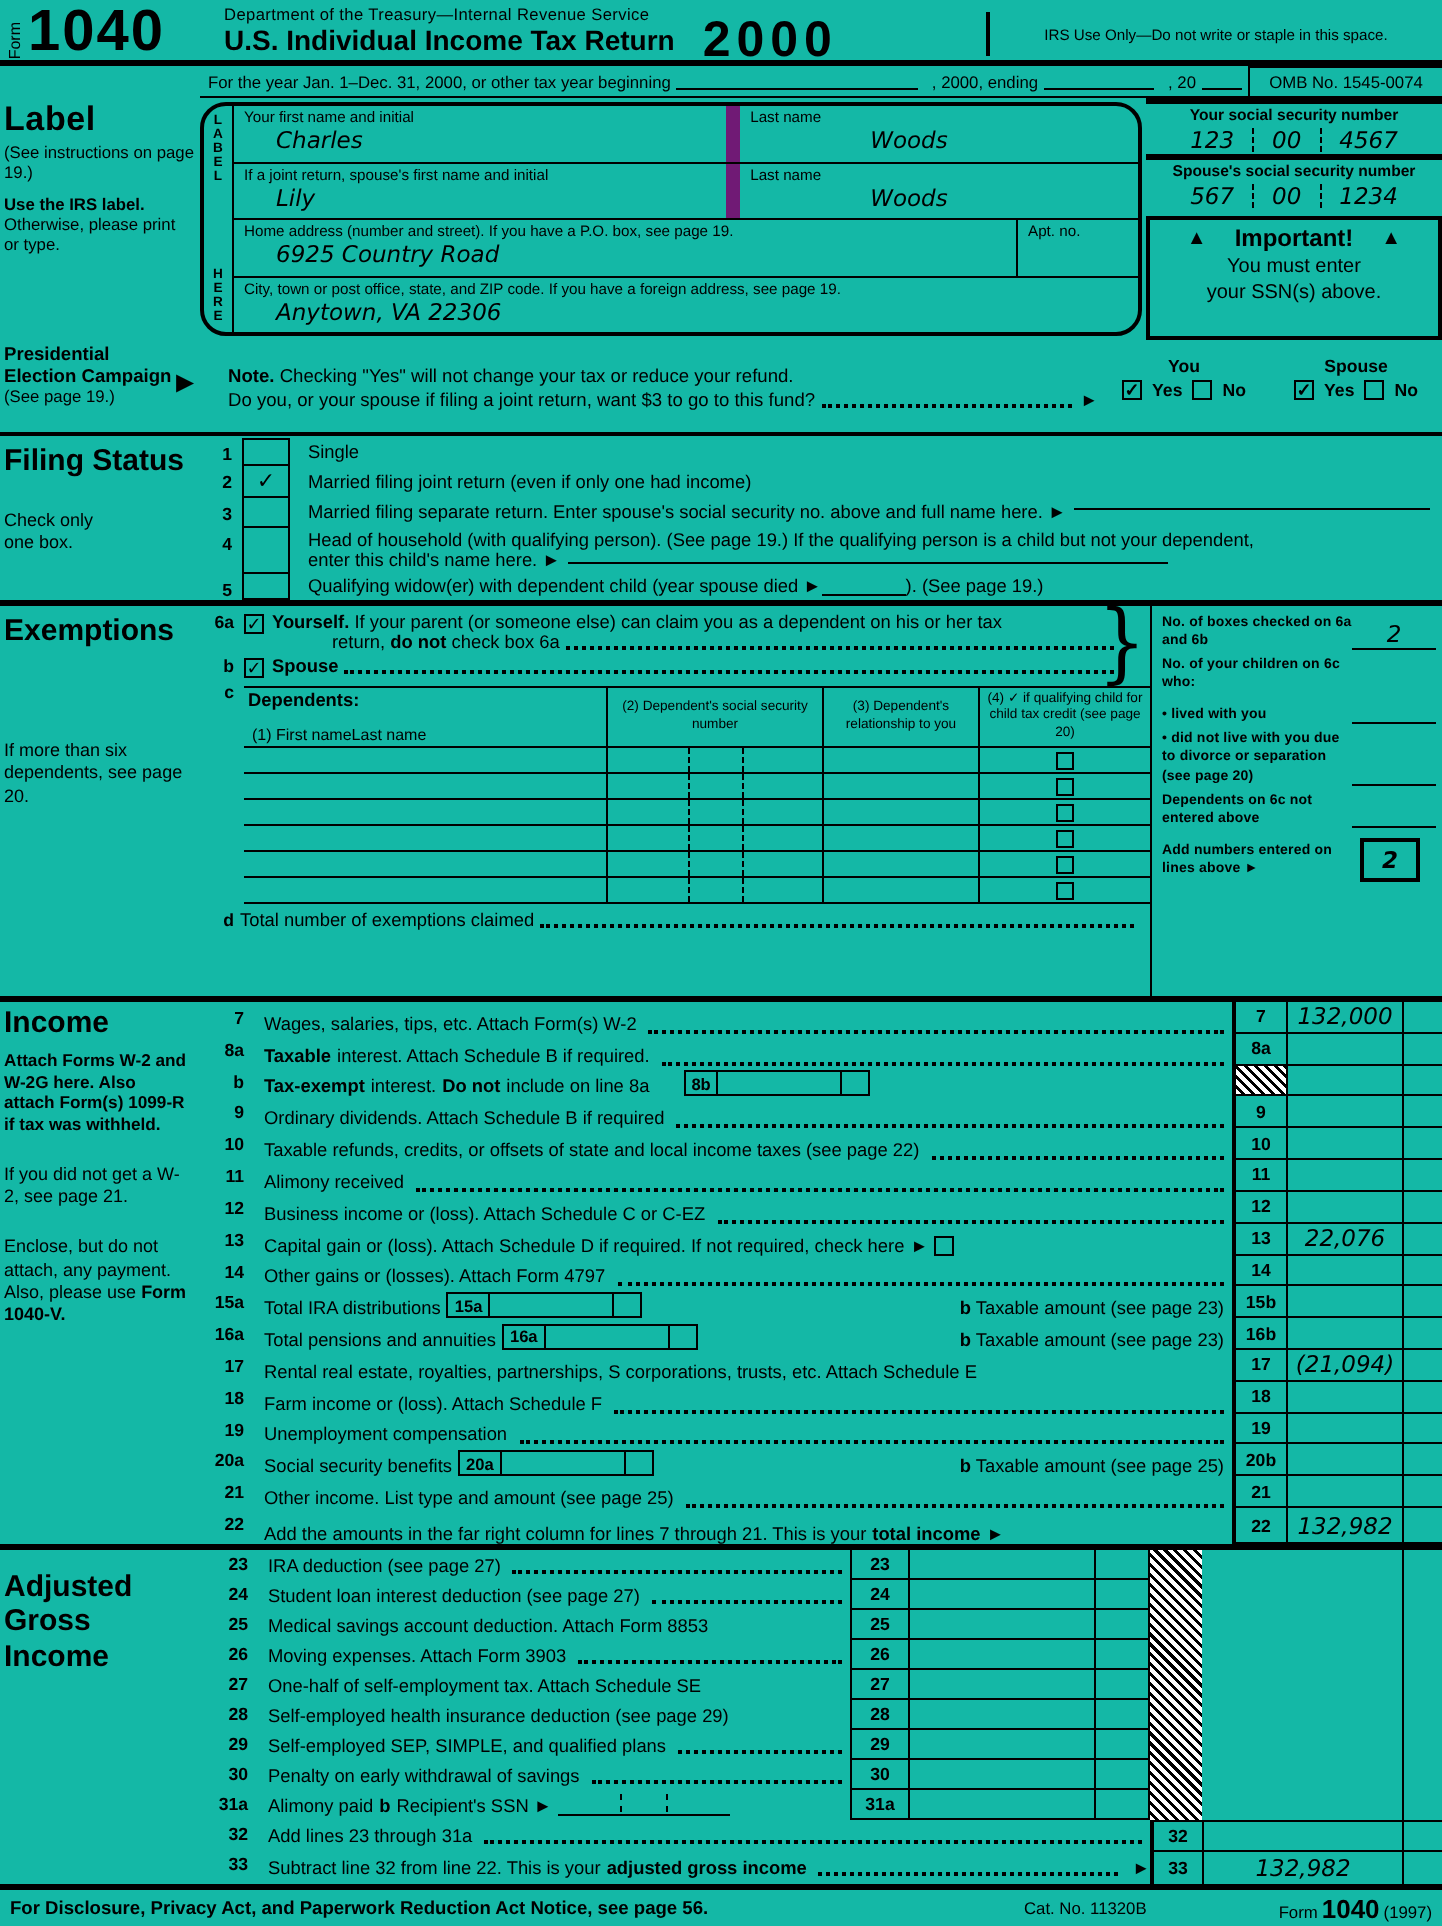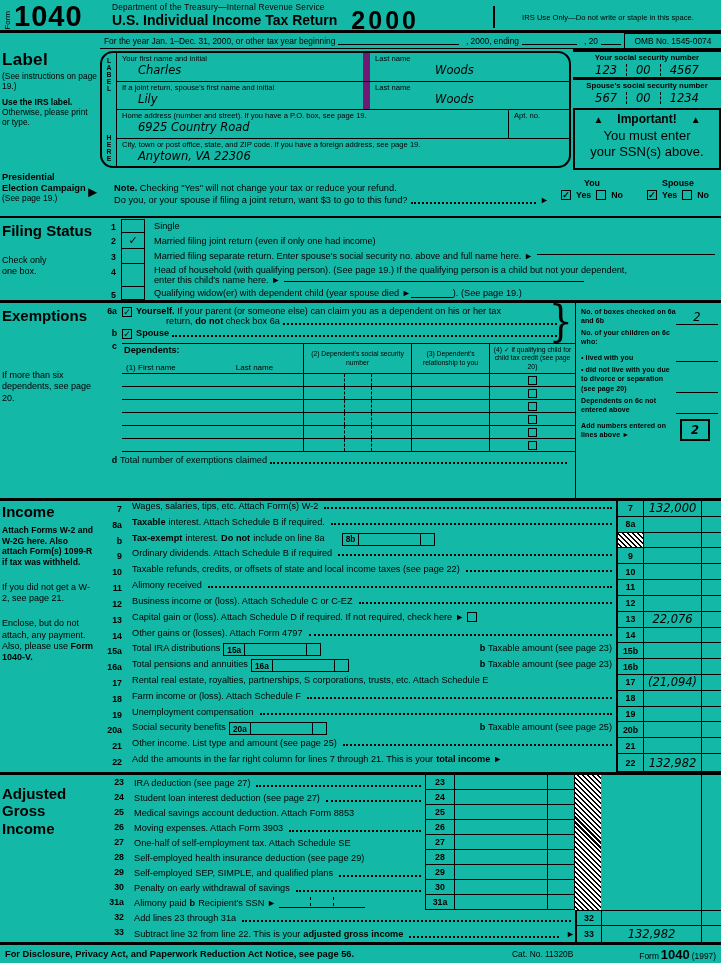--- a/index.html
+++ b/index.html
@@ -39,21 +39,21 @@
 .fv{margin-left:16px}
 .c55{width:56%;border-right:7px solid #701a75}.c45{width:44%}
 .cflex{flex:1;border-right:1px solid #000}.capt{width:60px}
 .ssncol{width:148px;display:flex;flex-direction:column}
 .ssn-lab{border-top:3px solid #000;font-weight:bold;font-size:7.8px;text-align:center;padding:1px 0 0 0}
 .ssn-val{display:flex;justify-content:center;align-items:center;flex:0 0 15px}
 .ssn-sep{height:12px;border-left:1.5px dashed #000;margin:0 9px}
 .imp{border:2.5px solid #000;margin-top:3px;flex:1;text-align:center;padding-top:2px}
 .imp-title{font-weight:bold;font-size:12px;display:flex;justify-content:center;gap:14px;align-items:center}
 .tri{font-size:10px}
-.imp-note{font-size:13px;line-height:1.25;margin-top:2px}
+.imp-note{font-size:10px;line-height:1.25;margin-top:2px}
 
 .pres{display:flex;height:48px;border-bottom:2.5px solid #000}
 .pres-g{width:100px;position:relative;padding:2px 0 0 2px}
 .pres-t{font-weight:bold;font-size:9.3px;line-height:1.2}
 .bigarrow{position:absolute;right:0px;top:13px;font-size:15px}
 .pres-mid{flex:1;padding:13px 0 0 14px;font-size:9.3px}
 .pq{display:flex;align-items:center;margin-top:2px}
 .pres-right{width:172px;padding-top:8px;font-size:8.8px}
 .pr-heads{display:flex;text-align:center;font-weight:bold}
 .pr-heads span{flex:1}
@@ -86,41 +86,41 @@
 .brace{position:absolute;right:2px;top:-4px;font-size:38px;font-weight:100;font-family:"DejaVu Serif",serif;transform:scaleY(1.15)}
 .dep-table{margin-left:22px;margin-top:2px;display:flex;flex-direction:column;border-top:1px solid #000}
 .dh,.dep-row{display:flex;align-items:stretch}
 .dh{height:30px;border-bottom:1.5px solid #000}
 .dc1{flex:1;min-width:0}
 .dc2{width:108px;border-left:1.5px solid #000}
 .dc3{width:78px;border-left:1.5px solid #000}
 .dc4{width:86px;border-left:1.5px solid #000}
 .dhead{font-size:6.8px;text-align:center;display:flex;align-items:center;justify-content:center;padding:0 2px;line-height:1.2;height:100%}
 .dh .dc1{display:flex;flex-direction:column;justify-content:space-between;padding:1px 2px}
-.d1names{display:flex;gap:60px;font-size:8px;padding-left:2px}
+.d1names{display:flex;font-size:8px;padding-left:2px}
 .dep-row{height:13px;border-bottom:1px solid #000}
 .dep-row .dc2{display:flex;justify-content:center}
 .dsep{border-left:1.5px dashed #000;height:100%;margin:0 13px}
 .dep-row .dc4{display:flex;align-items:center;justify-content:center}
 .dep-row .cb{width:9px;height:9px}
 .ex-margin{width:146px;border-left:1.5px solid #000;padding:1px 3px 2px 5px;display:flex;flex-direction:column;font-size:7px;font-weight:bold}
 .mrow{display:flex;align-items:flex-end;margin-top:3px}
 .mlab{width:95px;line-height:1.3;letter-spacing:.1px}
 .mval{flex:1;text-align:center;border-bottom:1.5px solid #000;font-weight:normal;min-height:13px;display:flex;align-items:flex-end;justify-content:center}
 .m6{display:flex;align-items:center;margin-top:5px}
 .m6box{width:30px;height:22px;border:2.5px solid #000;display:flex;align-items:center;justify-content:center;margin-left:4px}
 
 .incsec{display:flex;height:274px;border-bottom:3px solid #000}
 .inc-g{width:98px;padding:2px 4px 0 2px}
 .g-bold{font-weight:bold;font-size:8.6px;line-height:1.25;margin-top:5px}
 .g-note{font-size:9px;line-height:1.25;margin-top:14px}
 .inc-mid{flex:1;display:flex;flex-direction:column;min-width:0}
 .irow{display:flex;align-items:stretch;flex:1;min-width:0}
 .ln{width:26px;text-align:right;font-weight:bold;font-size:8.8px;padding:3px 2px 0 0;flex:none}
-.desc{flex:1;display:flex;align-items:flex-start;padding-left:8px;font-size:9.2px;gap:3px;min-width:0}
+.desc{flex:1;display:flex;align-items:flex-end;padding-left:8px;font-size:9.2px;gap:3px;min-width:0}
 .rn{width:27px;border-left:2px solid #000;border-bottom:1px solid #000;font-weight:bold;font-size:8.8px;display:flex;align-items:center;justify-content:center;flex:none}
 .amt{width:58px;border-left:1.5px solid #000;border-bottom:1px solid #000;display:flex;align-items:center;justify-content:center;flex:none}
 .cents{width:20px;border-left:1px solid #000;border-bottom:1px solid #000;flex:none}
 .hatch{background:repeating-linear-gradient(45deg,#fff 0 2px,#000 2px 3.5px)}
 .leader{flex:1;margin:0 4px 0 3px;height:8px;border-bottom:2px dotted #000;min-width:6px}
 .leader2{flex:1;margin:0 4px 0 3px;height:8px;border-bottom:2.5px dotted #000;min-width:6px}
 .ibox{display:flex;border:1.5px solid #000;height:13px;align-items:stretch;flex:none}
 .ilab{font-weight:bold;font-size:8.3px;padding:0 3px;border-right:1.5px solid #000;display:flex;align-items:center}
 .ival{width:62px;border-right:1px solid #000}
 .icent{width:13px}

